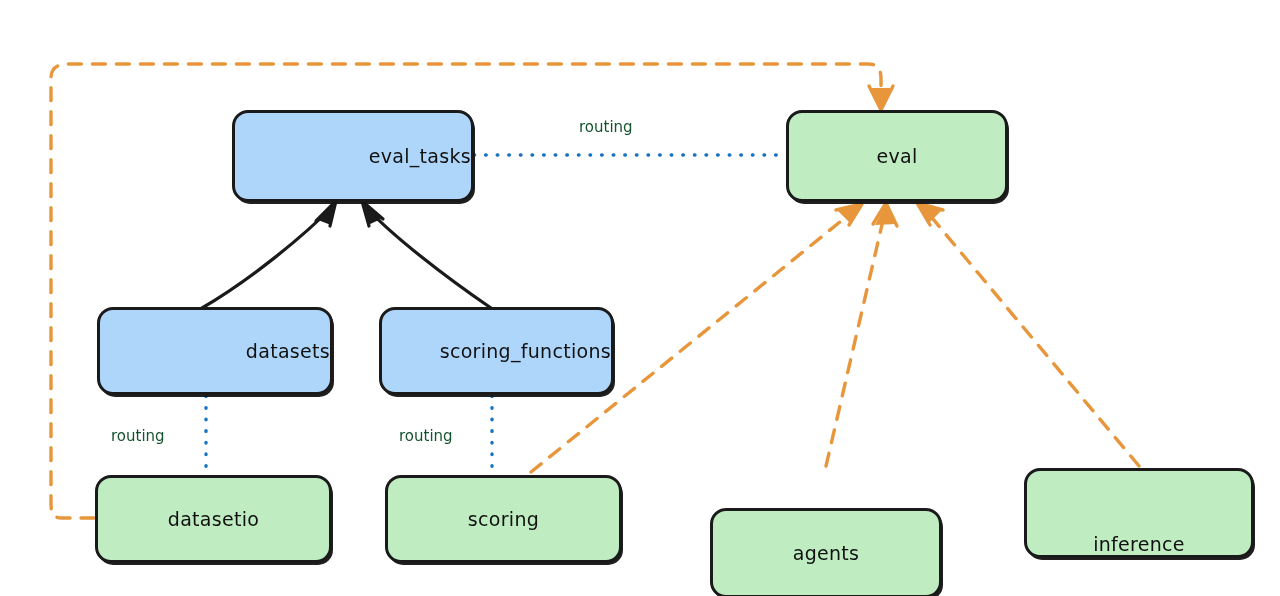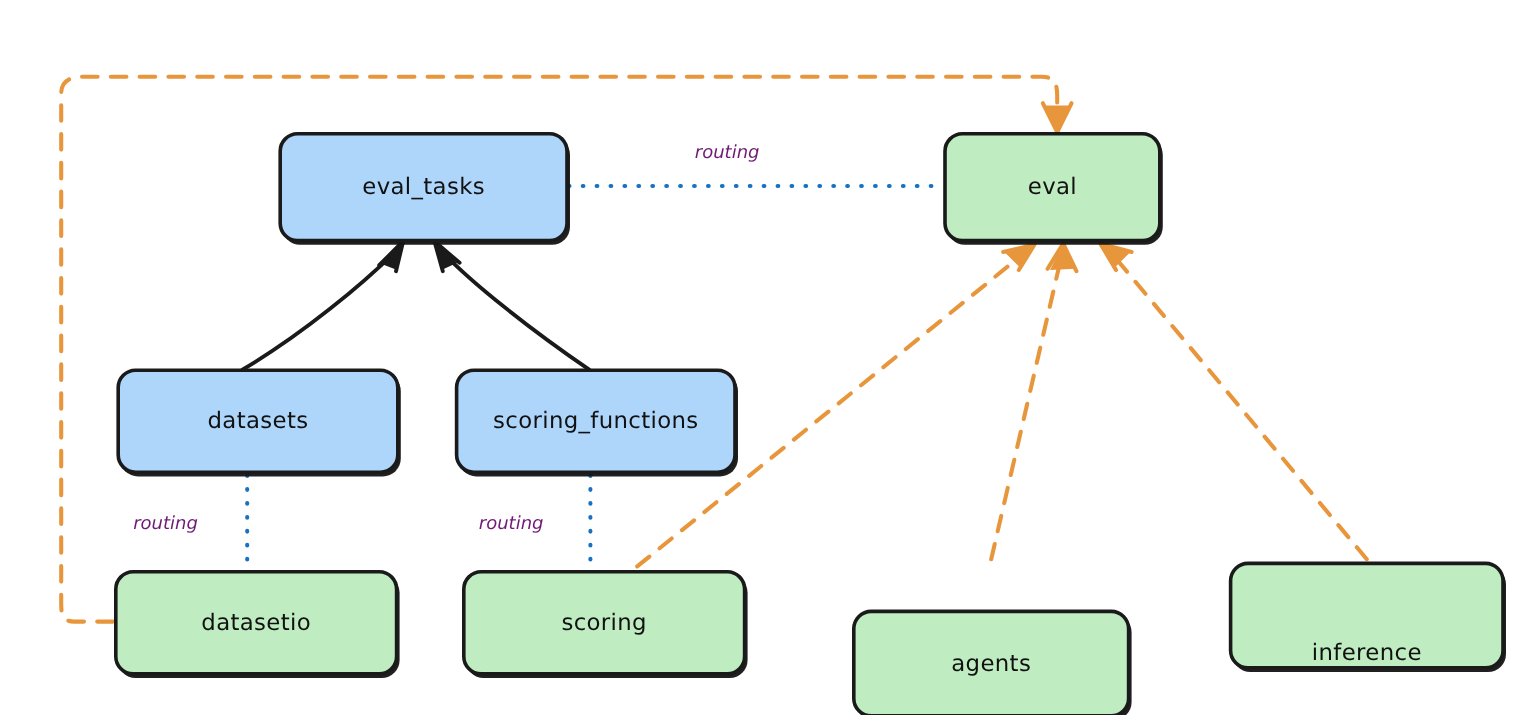--- a/index.html
+++ b/index.html
@@ -30,38 +30,37 @@
   .node {
     position: absolute;
     box-sizing: border-box;
     border: 3px solid #1a1a1a;
     border-radius: 16px;
     display: flex;
     align-items: center;
     justify-content: center;
     box-shadow: 2px 3px 0 -1px rgba(20,20,20,0.95);
   }
-  .node.blue  { background: #aed5fa; }
+  .node.blue  { background: #aed5fa; justify-content: flex-end; }
   .node.green { background: #bfedc1; }
   .node-label {
     font-family: "DejaVu Sans", sans-serif;
     font-size: 19px;
     color: #111111;
     letter-spacing: 0.3px;
     white-space: nowrap;
     user-select: none;
   }
   .edge-label {
     position: absolute;
     font-family: "DejaVu Sans", sans-serif;
     font-size: 15px;
-    color: #701a75;
+    color: #14532d;
     white-space: nowrap;
     user-select: none;
-    font-style: italic;
   }
 </style>
 </head>
 <body>
 
 <div id="canvas">
 
   <svg id="edges" viewBox="0 0 1280 596" width="1280" height="596" xmlns="http://www.w3.org/2000/svg">
 
     <g>
@@ -111,21 +110,21 @@
       <path d="M 917 203 L 930 225 M 917 203 L 943 210" fill="none" stroke="#e8963c" stroke-width="3.4" stroke-linecap="round"></path>
       <path d="M 917 203 L 929 223 L 941 211 Z" fill="#e8963c"></path>
     </g>
 
   </svg>
 
   <div class="node blue" style="left:232px; top:110px; width:242px; height:92px;">
     <span class="node-label">eval_tasks</span>
   </div>
 
-  <div class="node green" style="left:786px; top:110px; width:182px; height:92px;">
+  <div class="node green" style="left:786px; top:110px; width:222px; height:92px;">
     <span class="node-label">eval</span>
   </div>
 
   <div class="node blue" style="left:97px; top:307px; width:236px; height:88px;">
     <span class="node-label">datasets</span>
   </div>
 
   <div class="node blue" style="left:379px; top:307px; width:235px; height:88px;">
     <span class="node-label">scoring_functions</span>
   </div>

